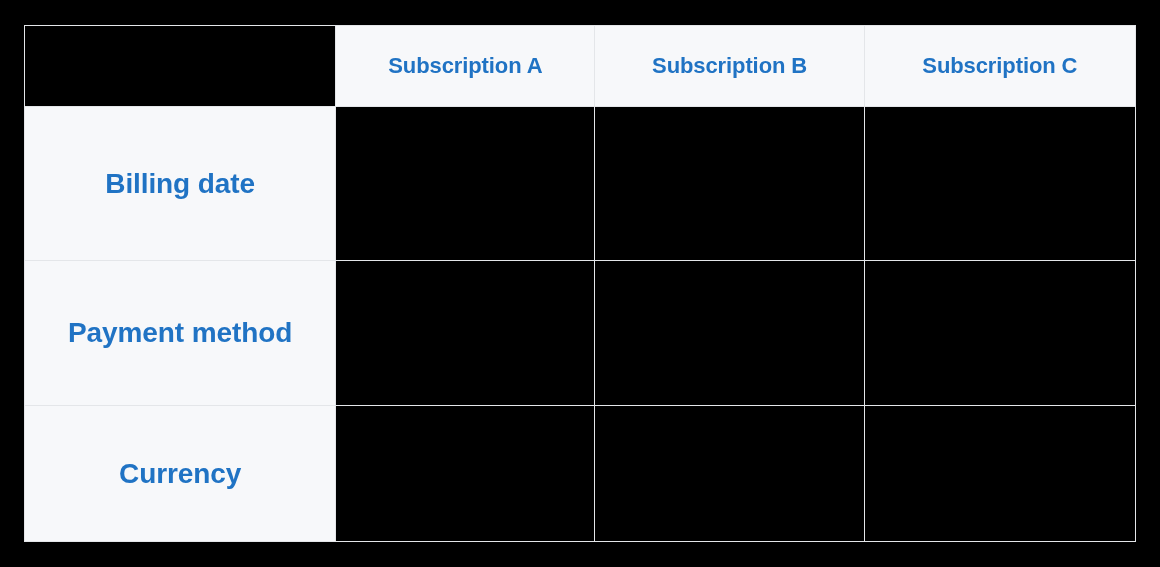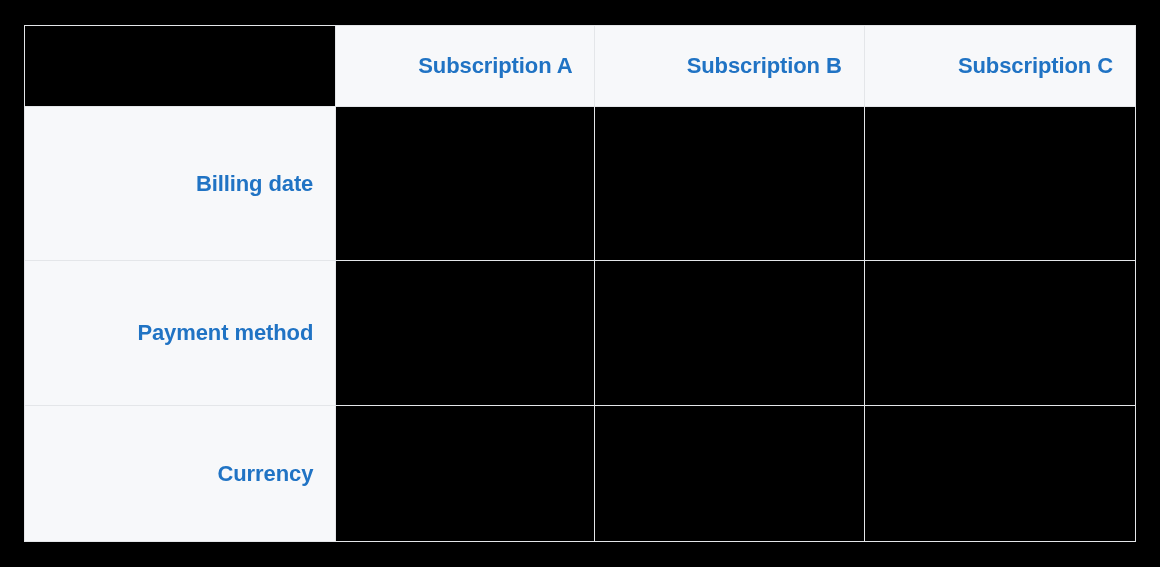--- a/index.html
+++ b/index.html
@@ -38,21 +38,21 @@
     border-collapse: collapse;
     table-layout: fixed;
   }
 
   table.cmp td,
   table.cmp th {
     box-sizing: border-box;
     border: 1px solid #e4e6e9;
     background: #f7f8fa;
     padding: 0 22px;
-    text-align: right;
+    text-align: center;
     vertical-align: middle;
     font-weight: bold;
     color: #2073c4;
     letter-spacing: -0.1px;
   }
 
   
   col.c0 { width: 311px; }
   col.c1 { width: 259px; }
   col.c2 { width: 269px; }
@@ -65,21 +65,21 @@
     line-height: 1.2;
   }
 
   
   tbody tr.r0 { height: 104px; }
   tbody tr.r1 { height: 134px; }
   tbody tr.r2 { height: 98px; }
   tbody tr.r3 { height: 92px; }
 
   tbody td.rowhead {
-    font-size: 22px;
+    font-size: 28px;
     line-height: 1.42;
   }
 
   
   .redacted {
     background: #000000 !important;
     color: transparent !important;
   }
 </style>
 </head>

